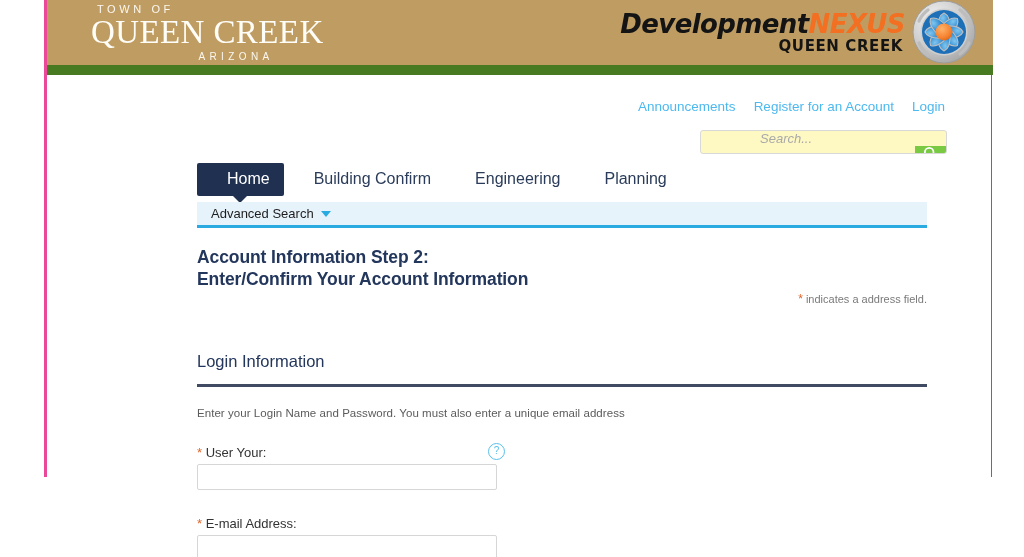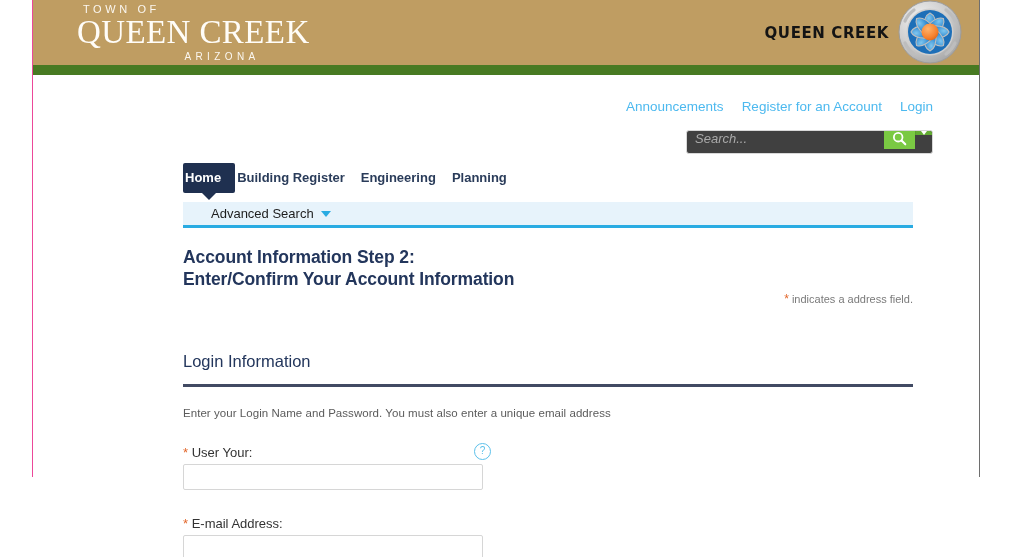--- a/index.html
+++ b/index.html
@@ -11,26 +11,26 @@
     width: 1024px;
     height: 557px;
     overflow: hidden;
     font-family: "Liberation Sans", sans-serif;
     -webkit-font-smoothing: antialiased;
   }
 
   
   .page-frame {
     position: absolute;
-    left: 32px;
+    left: 44px;
     top: 0;
     width: 948px;
     height: 477px;
     background: #ffffff;
-    border-left: 1px solid #ec4899;
+    border-left: 3px solid #ec4899;
     border-right: 1px solid #6e6e6e;
     box-sizing: border-box;
   }
 
   
   .banner {
     position: absolute;
     left: 0;
     top: 0;
     width: 946px;
@@ -145,25 +145,26 @@
 
   
   .search-wrap {
     position: absolute;
     left: 653px;
     top: 130px;
     width: 247px;
     height: 24px;
     border: 1px solid #d8d8d8;
     border-radius: 3px;
-    background: #404040;
+    background: #fef9c3;
     box-sizing: border-box;
     display: flex;
-    align-items: flex-start;
+    align-items: flex-end;
     overflow: hidden;
+    flex-direction: column;
   }
   .search-input {
     flex: 1;
     border: 0;
     outline: 0;
     font-family: "Liberation Sans", sans-serif;
     font-style: italic;
     font-size: 13px;
     color: #8d8d8d;
     padding: 0 8px;
@@ -201,24 +202,24 @@
   
   .tabs {
     position: absolute;
     left: 150px;
     top: 163px;
     display: flex;
     align-items: flex-end;
     gap: 0px;
   }
   .tab {
-    font-size: 13px;
-    font-weight: bold;
+    font-size: 16px;
+    font-weight: normal;
     color: #2a3c5a;
-    padding: 7px 14px 8px 2px;
+    padding: 7px 14px 8px 30px;
     cursor: pointer;
     position: relative;
     white-space: nowrap;
   }
   .tab.active {
     background: #1f3050;
     color: #ffffff;
     border-radius: 2px;
   }
   .tab.active::after {
@@ -242,21 +243,21 @@
     height: 26px;
     background: #e7f3fb;
     border-bottom: 3px solid #29abe2;
     box-sizing: border-box;
     display: flex;
     align-items: center;
   }
   .adv-label {
     font-size: 13px;
     color: #1d1d1d;
-    padding-left: 28px;
+    padding-left: 14px;
     cursor: pointer;
     white-space: nowrap;
   }
   .adv-caret {
     width: 0; height: 0;
     border-left: 5px solid transparent;
     border-right: 5px solid transparent;
     border-top: 6px solid #29abe2;
     margin-left: 7px;
     display: inline-block;
@@ -347,20 +348,21 @@
   <div class="banner">
 
     <div class="wordmark">
       <div class="wm-town">TOWN OF</div>
       <div class="wm-main">QUEEN CREEK</div>
       <div class="wm-state">ARIZONA</div>
     </div>
 
     <div class="nexus">
       <div class="nexus-text">
+        <div class="nexus-line1"><span class="nexus-dev">Development</span><span class="nexus-nex">NEXUS</span></div>
         <div class="nexus-line2">QUEEN CREEK</div>
       </div>
       <div class="nexus-mark">
         <svg width="66" height="66" viewBox="0 0 66 66" aria-hidden="true">
           <defs>
             <radialGradient id="ringg" cx="35%" cy="30%" r="75%">
               <stop offset="0%" stop-color="#f2f2f2"></stop>
               <stop offset="55%" stop-color="#d0d0d0"></stop>
               <stop offset="100%" stop-color="#a8a8a8"></stop>
             </radialGradient>
@@ -433,21 +435,21 @@
         </svg>
       </span>
     </button>
     <button class="search-caret-btn">
       <span class="caret-white"></span>
     </button>
   </div>
 
   <div class="tabs">
     <div class="tab active">Home</div>
-    <div class="tab">Building Register</div>
+    <div class="tab">Building Confirm</div>
     <div class="tab">Engineering</div>
     <div class="tab">Planning</div>
   </div>
 
   <div class="adv-bar">
     <span class="adv-label">Advanced Search</span>
     <span class="adv-caret"></span>
   </div>
 
   <div class="content">

